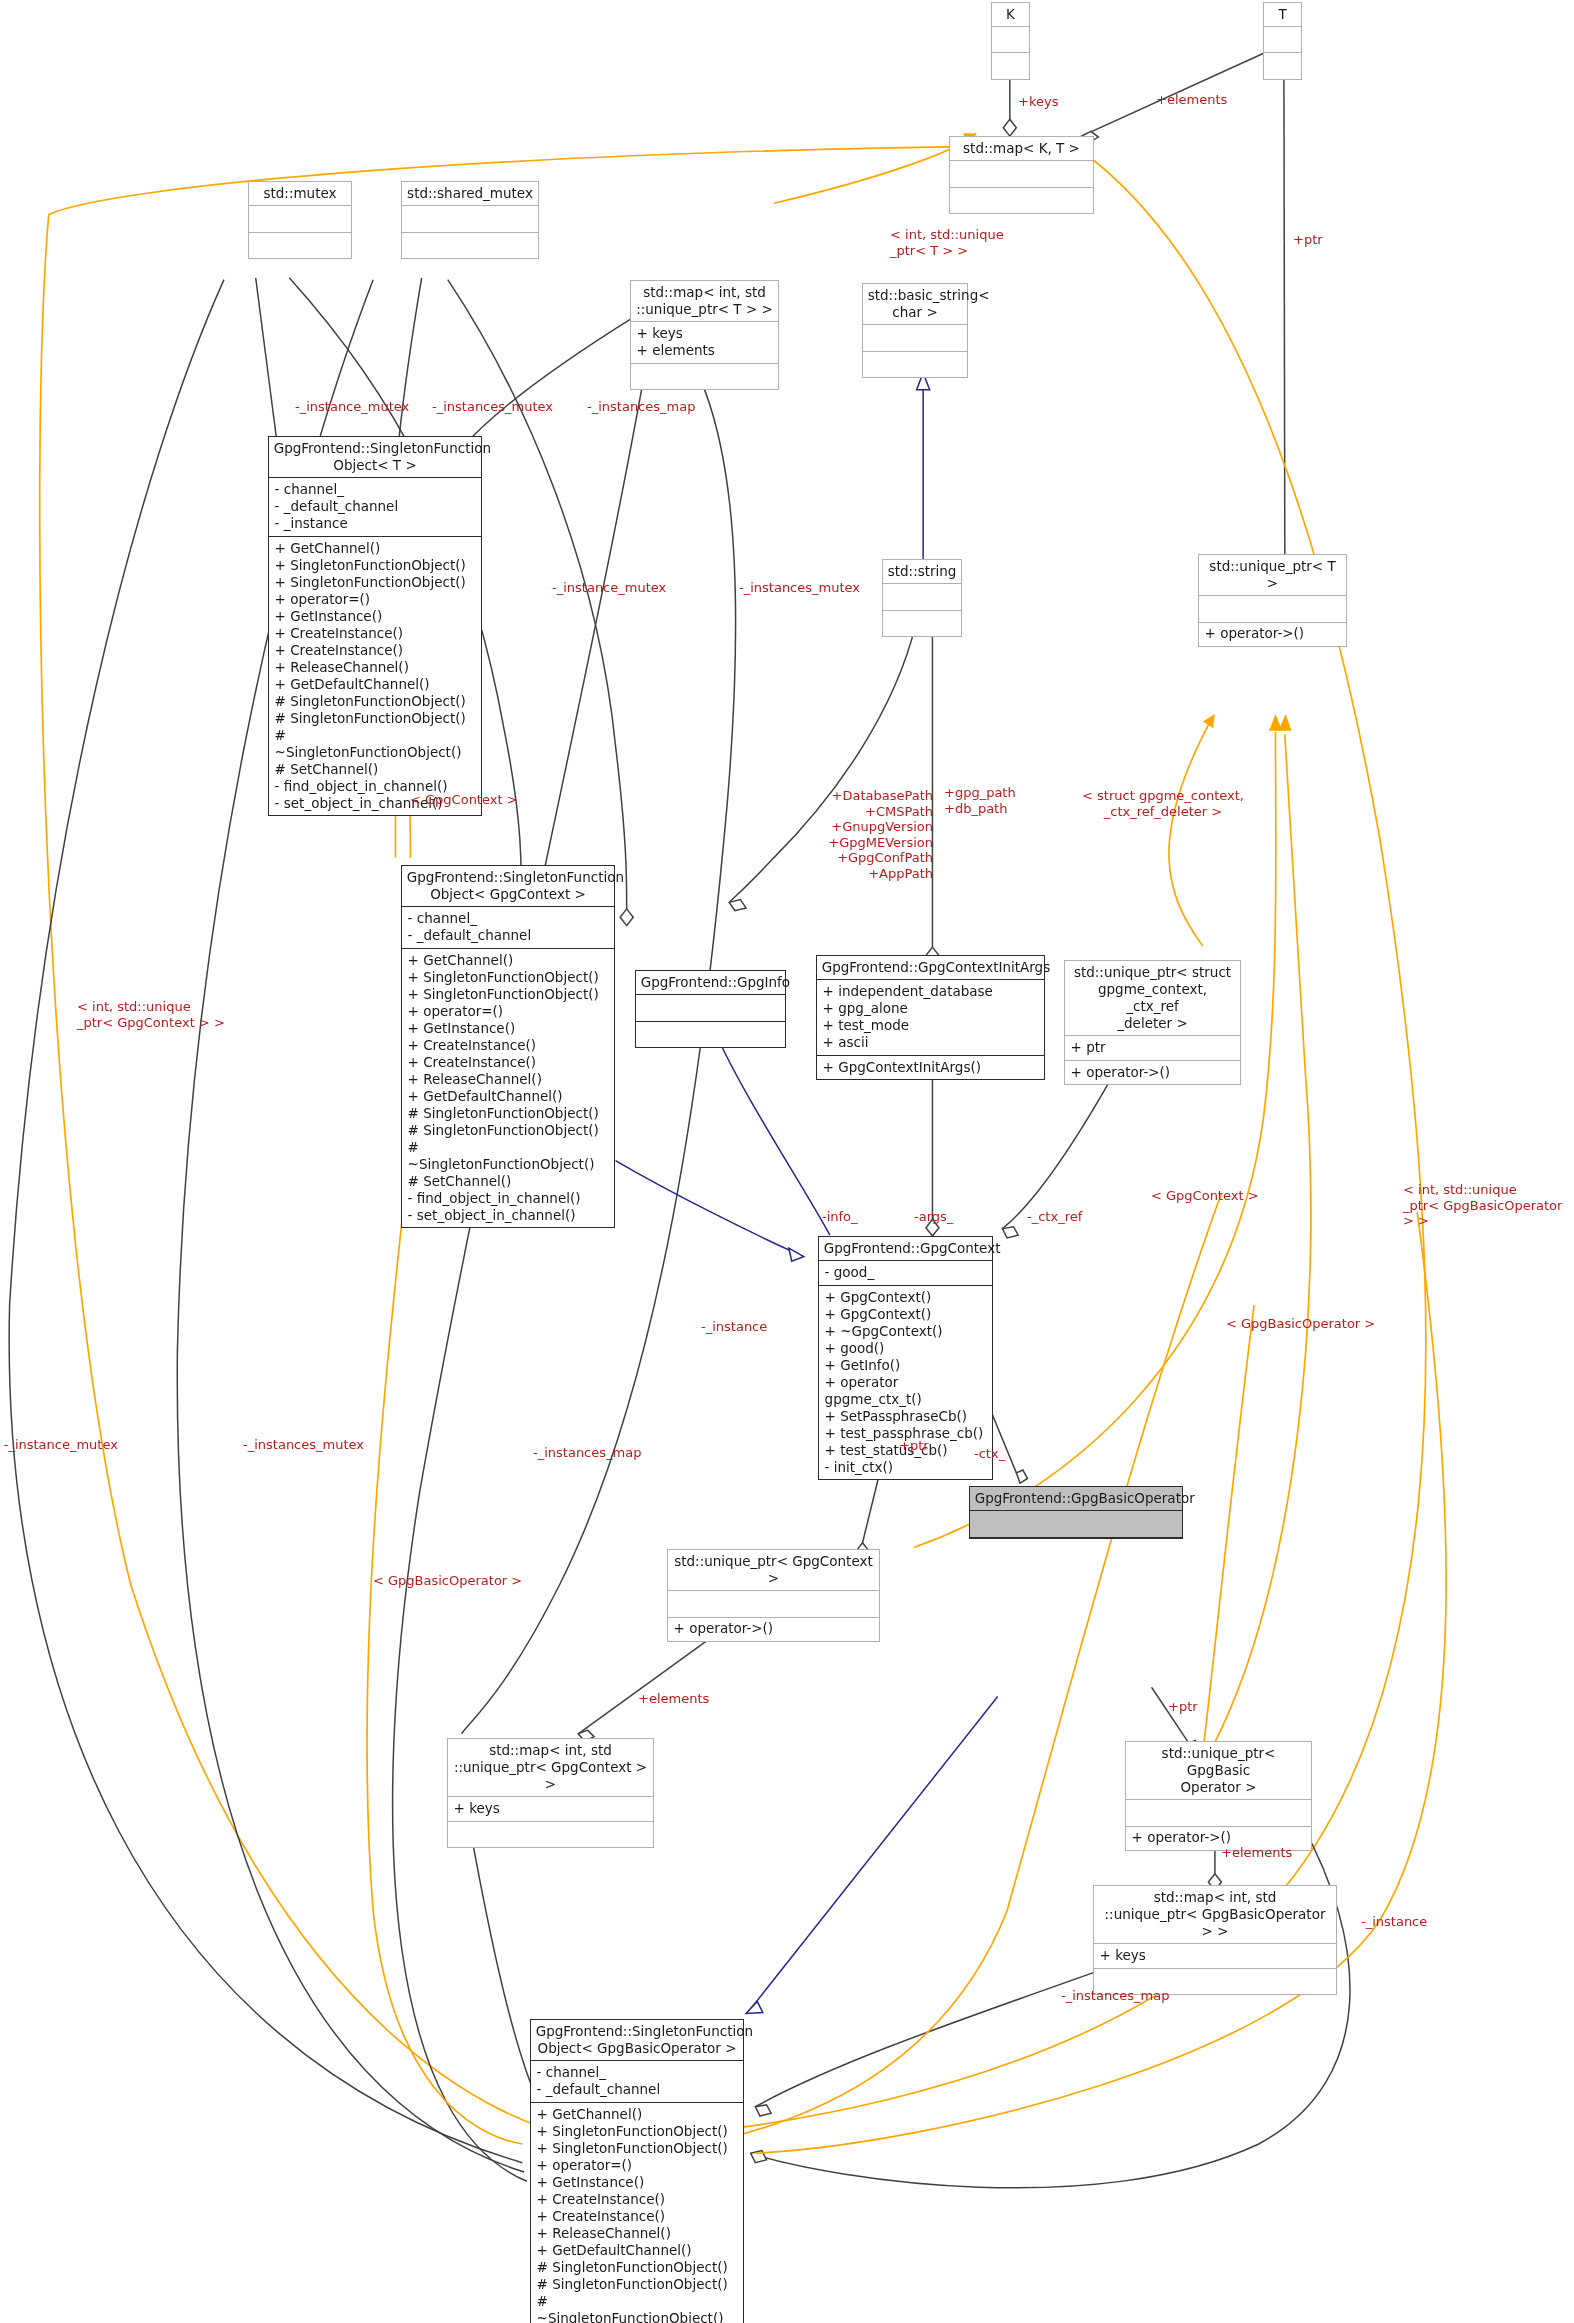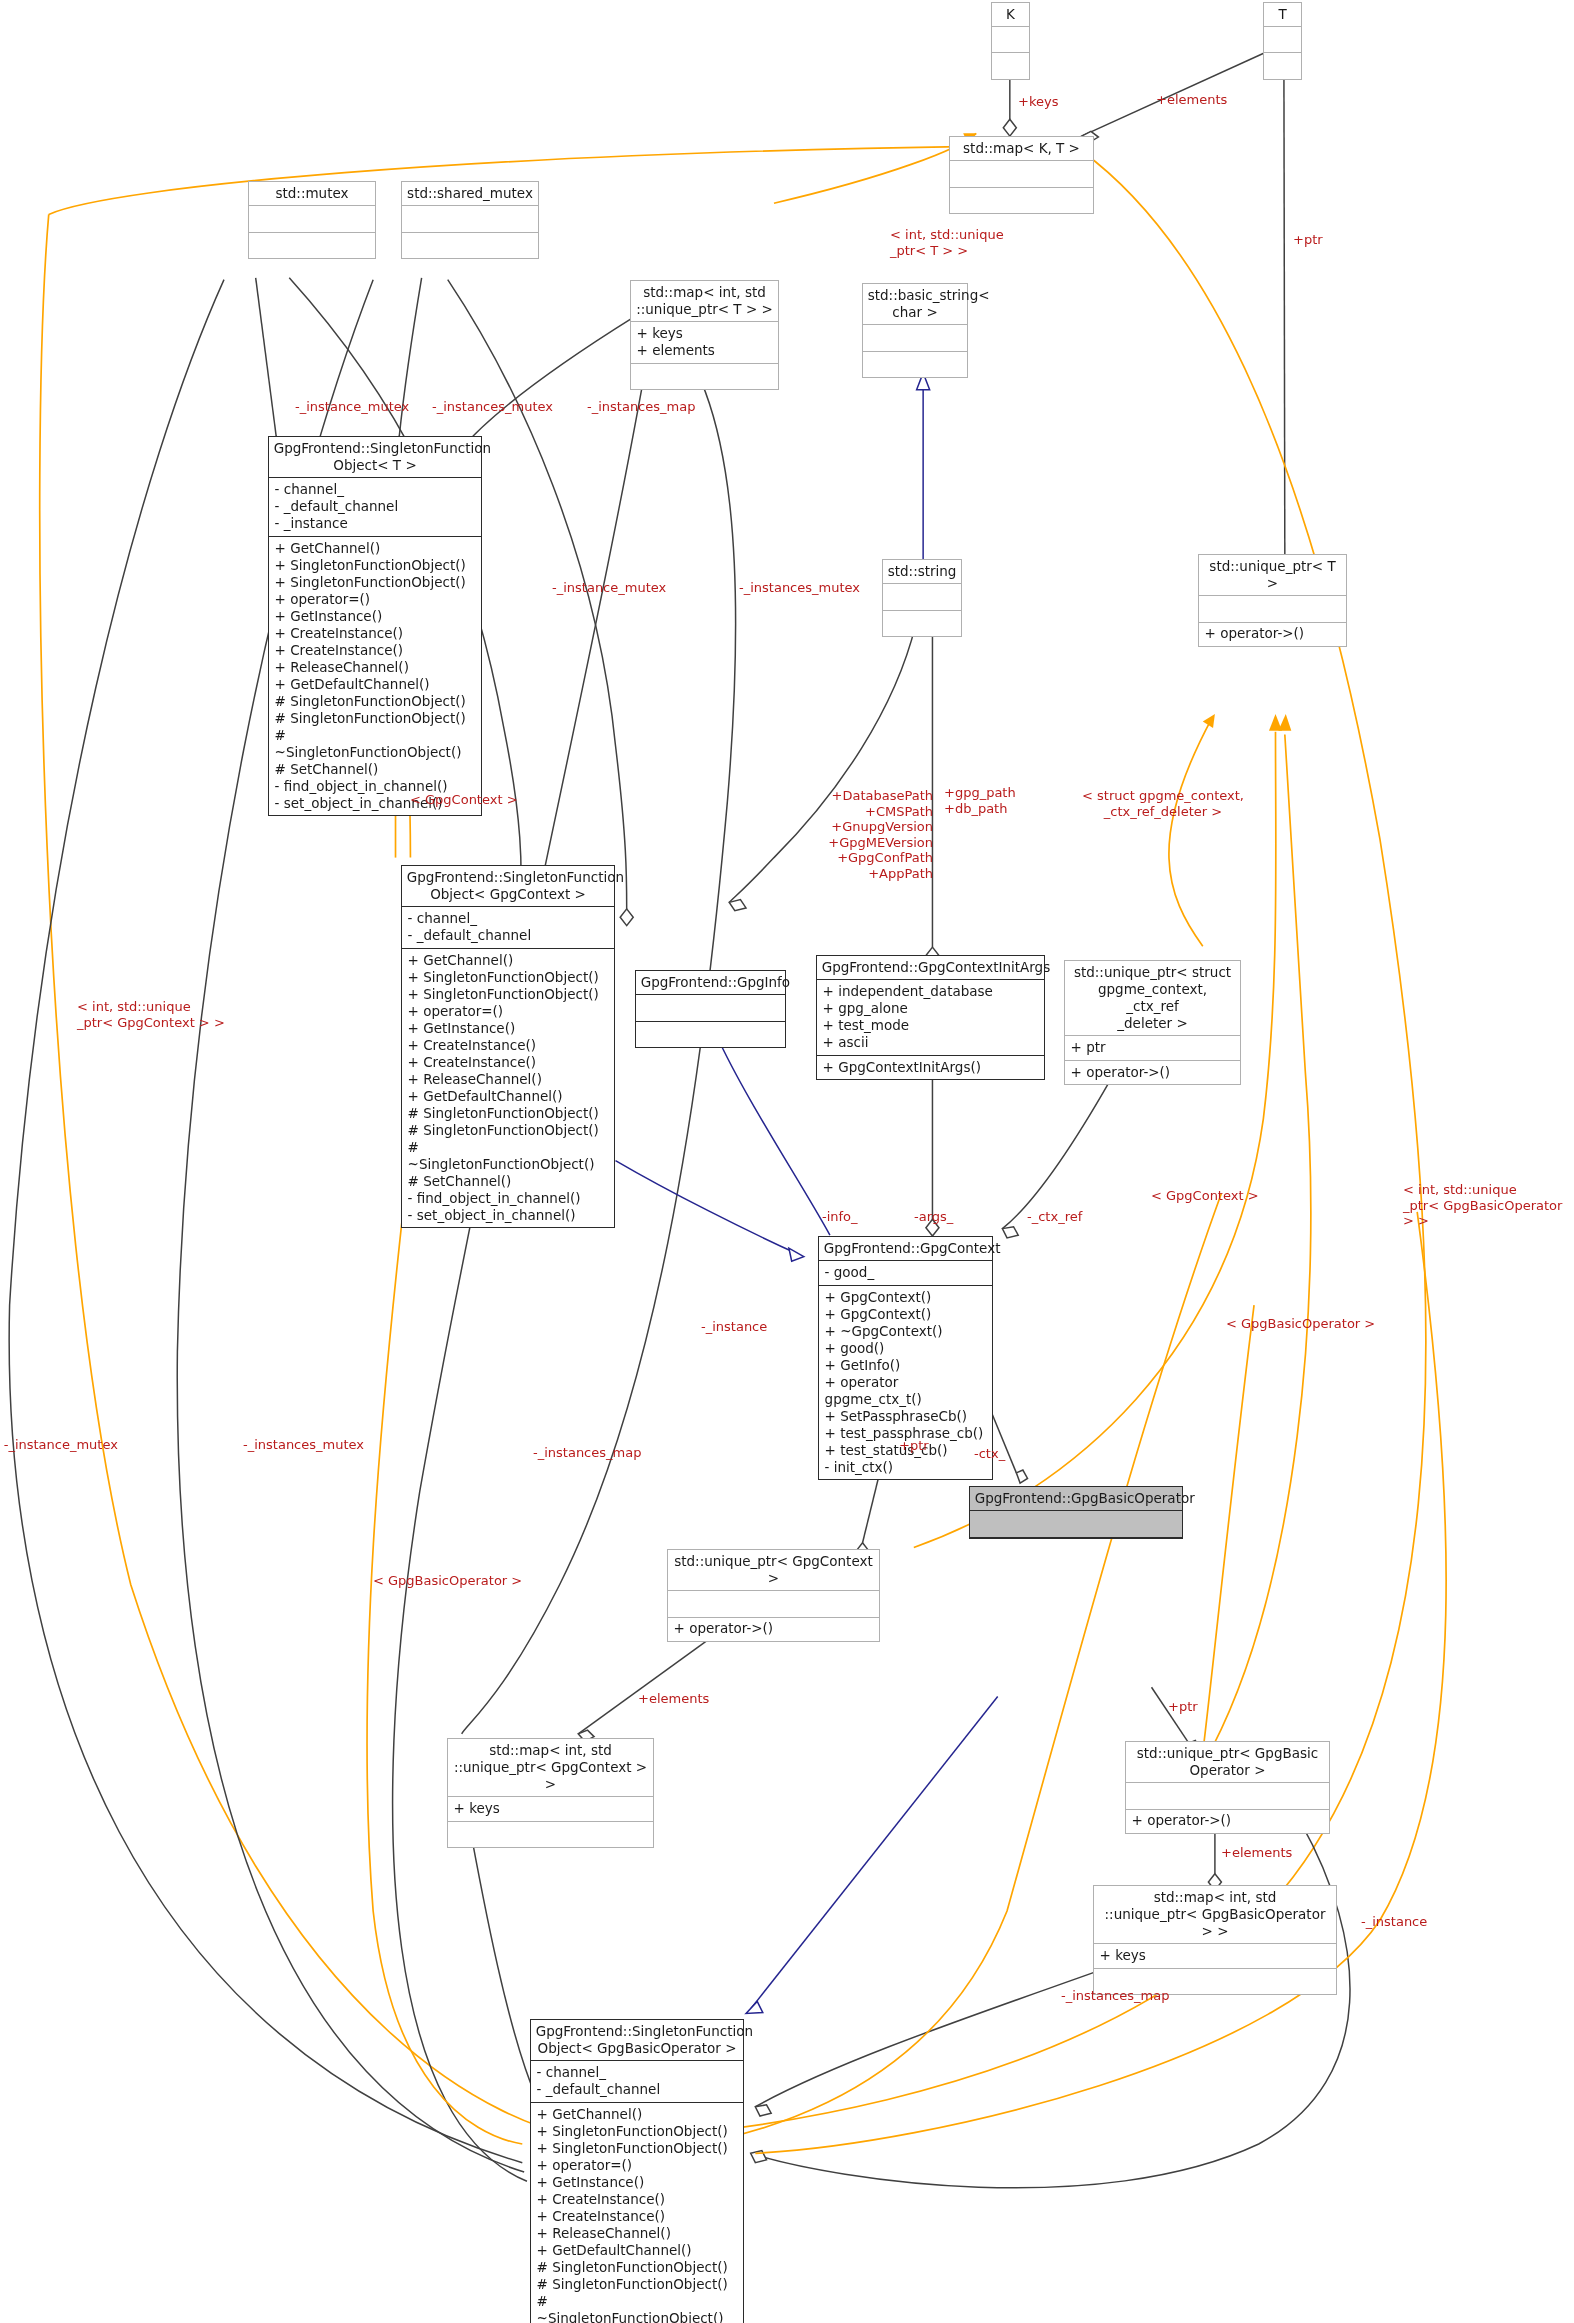--- a/index.html
+++ b/index.html
@@ -207,21 +207,21 @@
     <div class="attrs empty"></div>
     <div class="ops empty"></div>
   </div>
 
   <div class="cls" style="left:949px; top:136px; width:145px;">
     <div class="hdr">std::map&lt; K, T &gt;</div>
     <div class="attrs empty"></div>
     <div class="ops empty"></div>
   </div>
 
-  <div class="cls" style="left:248px; top:181px; width:128px;">
+  <div class="cls" style="left:248px; top:181px; width:104px;">
     <div class="hdr">std::mutex</div>
     <div class="attrs empty"></div>
     <div class="ops empty"></div>
   </div>
 
   <div class="cls" style="left:401px; top:181px; width:138px;">
     <div class="hdr">std::shared_mutex</div>
     <div class="attrs empty"></div>
     <div class="ops empty"></div>
   </div>
@@ -347,21 +347,21 @@
     <div class="ops">+ operator-&gt;()</div>
   </div>
 
   <div class="cls" style="left:447px; top:1738px; width:207px;">
     <div class="hdr">std::map&lt; int, std
 ::unique_ptr&lt; GpgContext &gt; &gt;</div>
     <div class="attrs">+ keys</div>
     <div class="ops empty"></div>
   </div>
 
-  <div class="cls" style="left:1125px; top:1741px; width:205px;">
+  <div class="cls" style="left:1125px; top:1741px; width:187px;">
     <div class="hdr">std::unique_ptr&lt; GpgBasic
 Operator &gt;</div>
     <div class="attrs empty"></div>
     <div class="ops">+ operator-&gt;()</div>
   </div>
 
   <div class="cls" style="left:1093px; top:1885px; width:244px;">
     <div class="hdr">std::map&lt; int, std
 ::unique_ptr&lt; GpgBasicOperator &gt; &gt;</div>
     <div class="attrs">+ keys</div>

